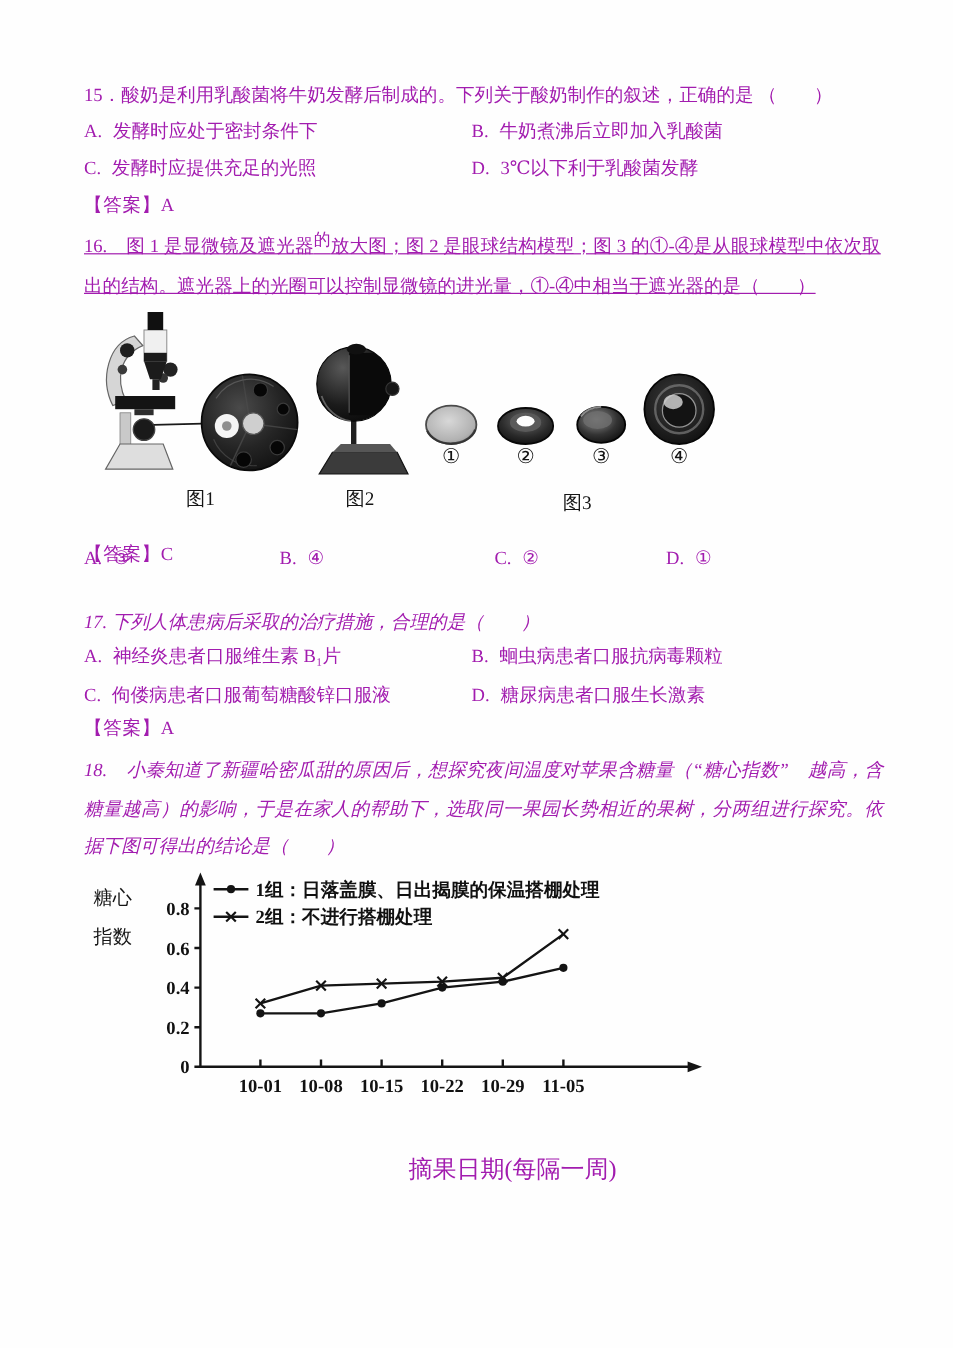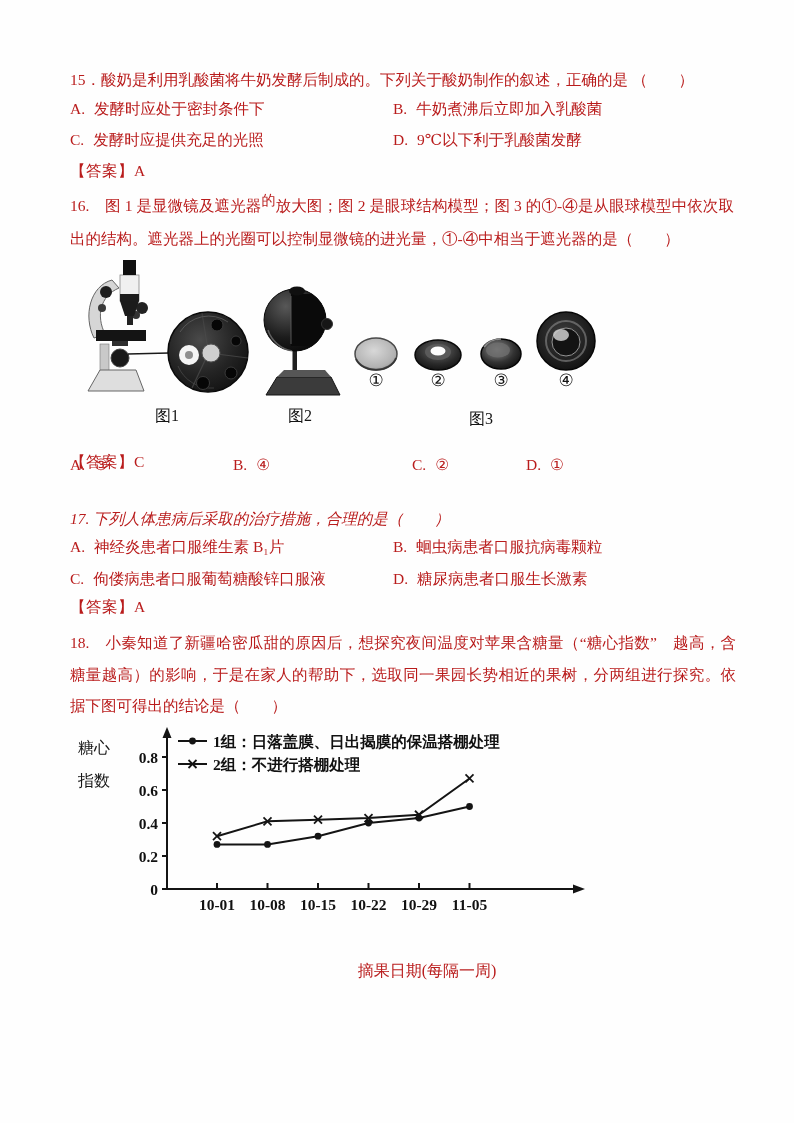--- a/index.html
+++ b/index.html
@@ -1,56 +1,56 @@
 <!DOCTYPE html>
 <html><head>
 <meta charset="utf-8">
 <style>
   html,body{margin:0;padding:0;background:#ffffff;}
   .page{
     position:relative;
     width:794px;height:1123px;
     background:#fefefe;
-    color:#b91c1c;
+    color:#a21caf;
     font-family:"Liberation Serif","DejaVu Serif",serif;
     font-size:15.5px;
     overflow:hidden;
   }
   .abs{position:absolute;}
   .stem{text-align:justify;line-height:32px;}
   .row{position:absolute;height:22px;white-space:nowrap;padding-left:32px;}
   .opt{position:absolute;top:0;white-space:nowrap;}
   .opt .olabel{margin-right:9px;}
   .answer{white-space:nowrap;letter-spacing:0.5px;}
   .sup16{position:relative;top:-6px;font-size:14px;}
-  .xcaption{text-align:center;font-size:16px;}
+  .xcaption{text-align:center;font-size:20px;}
   
   text.figcap{font-family:"Liberation Serif","DejaVu Serif",serif;font-size:16px;fill:#151515;}
   text.circnum{font-family:"Liberation Serif","DejaVu Serif",serif;font-size:17px;fill:#151515;}
   text.tickLabel{font-family:"Liberation Serif","DejaVu Serif",serif;font-size:15.5px;font-weight:700;fill:#111;}
   text.legendLabel{font-family:"Liberation Serif","DejaVu Serif",serif;font-size:15.5px;font-weight:700;fill:#111;}
   text.axisTitle{font-family:"Liberation Serif","DejaVu Serif",serif;font-size:16px;fill:#151515;}
 </style>
 </head>
 <body>
 
 <div class="page">
 
   <div class="abs stem" style="top:64px;left:70px;width:666px;">15．酸奶是利用乳酸菌将牛奶发酵后制成的。下列关于酸奶制作的叙述，正确的是 （　　）</div>
   <div class="row" style="top:99px;left:0;width:794px;">
     <span class="opt" style="left:70px"><span class="olabel">A.</span><span>发酵时应处于密封条件下</span></span>
     <span class="opt" style="left:393px"><span class="olabel">B.</span><span>牛奶煮沸后立即加入乳酸菌</span></span>
   </div>
   <div class="row" style="top:130px;left:0;width:706px;">
     <span class="opt" style="left:70px"><span class="olabel">C.</span><span>发酵时应提供充足的光照</span></span>
-    <span class="opt" style="left:393px"><span class="olabel">D.</span><span>9℃以下利于乳酸菌发酵</span></span>
+    <span class="opt" style="left:393px"><span class="olabel">D.</span><span>3℃以下利于乳酸菌发酵</span></span>
   </div>
   <div class="abs answer" style="top:161px;left:70px;">【答案】A</div>
 
-  <div class="abs stem" style="top:190px;left:70px;width:664px;">
+  <div class="abs stem" style="top:190px;left:70px;width:664px;text-decoration:underline;">
     <span>16.　图 1 是显微镜及遮光器</span><span class="sup16">的</span><span>放大图；图 2 是眼球结构模型；图 3 的①-④是从眼球模型中依次取出的结构。遮光器上的光圈可以控制显微镜的进光量，①-④中相当于遮光器的是（　　）</span>
   </div>
 
   <svg class="abs" style="top:258px;left:70px;" width="600" height="178" viewBox="0 0 600 178">
     <defs>
       <radialGradient id="gDisk" cx="40%" cy="35%" r="78%">
         <stop offset="0%" stop-color="#4a4a4a"></stop>
           <stop offset="55%" stop-color="#242424"></stop>
           <stop offset="100%" stop-color="#0d0d0d"></stop>
       </radialGradient>
@@ -162,36 +162,36 @@
 
     <text class="figcap" x="97" y="163" text-anchor="middle">图1</text>
     <text class="figcap" x="230" y="163" text-anchor="middle">图2</text>
     <text class="figcap" x="411" y="166" text-anchor="middle">图3</text>
   </svg>
 
   <div class="row" style="top:441px;left:0;width:794px;margin-top:15px;">
     <span class="opt" style="left:70px"><span class="olabel">A.</span><span>③</span></span>
     <span class="opt" style="left:233px"><span class="olabel">B.</span><span>④</span></span>
     <span class="opt" style="left:412px"><span class="olabel">C.</span><span>②</span></span>
-    <span class="opt" style="left:526px"><span class="olabel">D.</span><span>①</span></span>
+    <span class="opt" style="left:555px"><span class="olabel">D.</span><span>①</span></span>
   </div>
   <div class="abs answer" style="top:452px;left:70px;">【答案】C</div>
 
   <div class="abs stem" style="top:503px;left:70px;width:666px;font-style:italic;">17. 下列人体患病后采取的治疗措施，合理的是（　　）</div>
   <div class="row" style="top:537px;left:0;width:782px;">
     <span class="opt" style="left:70px"><span class="olabel">A.</span><span>神经炎患者口服维生素 B₁片</span></span>
     <span class="opt" style="left:393px"><span class="olabel">B.</span><span>蛔虫病患者口服抗病毒颗粒</span></span>
   </div>
   <div class="row" style="top:569px;left:0;width:794px;">
     <span class="opt" style="left:70px"><span class="olabel">C.</span><span>佝偻病患者口服葡萄糖酸锌口服液</span></span>
     <span class="opt" style="left:393px"><span class="olabel">D.</span><span>糖尿病患者口服生长激素</span></span>
   </div>
   <div class="abs answer" style="top:597px;left:70px;">【答案】A</div>
 
-  <div class="abs stem" style="top:627px;left:70px;width:666px;line-height:31.5px;">18.　小秦知道了新疆哈密瓜甜的原因后，想探究夜间温度对苹果含糖量（“糖心指数”　越高，含糖量越高）的影响，于是在家人的帮助下，选取同一果园长势相近的果树，分两组进行探究。依据下图可得出的结论是（　　）</div>
+  <div class="abs stem" style="top:627px;left:70px;width:666px;line-height:31.5px;font-style:italic;">18.　小秦知道了新疆哈密瓜甜的原因后，想探究夜间温度对苹果含糖量（“糖心指数”　越高，含糖量越高）的影响，于是在家人的帮助下，选取同一果园长势相近的果树，分两组进行探究。依据下图可得出的结论是（　　）</div>
 
   <svg class="abs" style="top:724px;left:68px;" width="530" height="202" viewBox="0 0 530 202" id="chart-svg">
       <line x1="99" y1="165" x2="99" y2="12" stroke="#141414" stroke-width="2"></line>
       <polygon points="99,3 94.5,14 103.5,14" fill="#141414"></polygon>
       <line x1="94" y1="165" x2="508" y2="165" stroke="#141414" stroke-width="2"></line>
       <polygon points="517,165 505,160.5 505,169.5" fill="#141414"></polygon>
       <text x="90" y="170.5" text-anchor="end" class="tickLabel">0</text>
       <line x1="94" y1="132" x2="99" y2="132" stroke="#141414" stroke-width="2"></line>
       <text x="90" y="137.5" text-anchor="end" class="tickLabel">0.2</text>
       <line x1="94" y1="99" x2="99" y2="99" stroke="#141414" stroke-width="2"></line>

